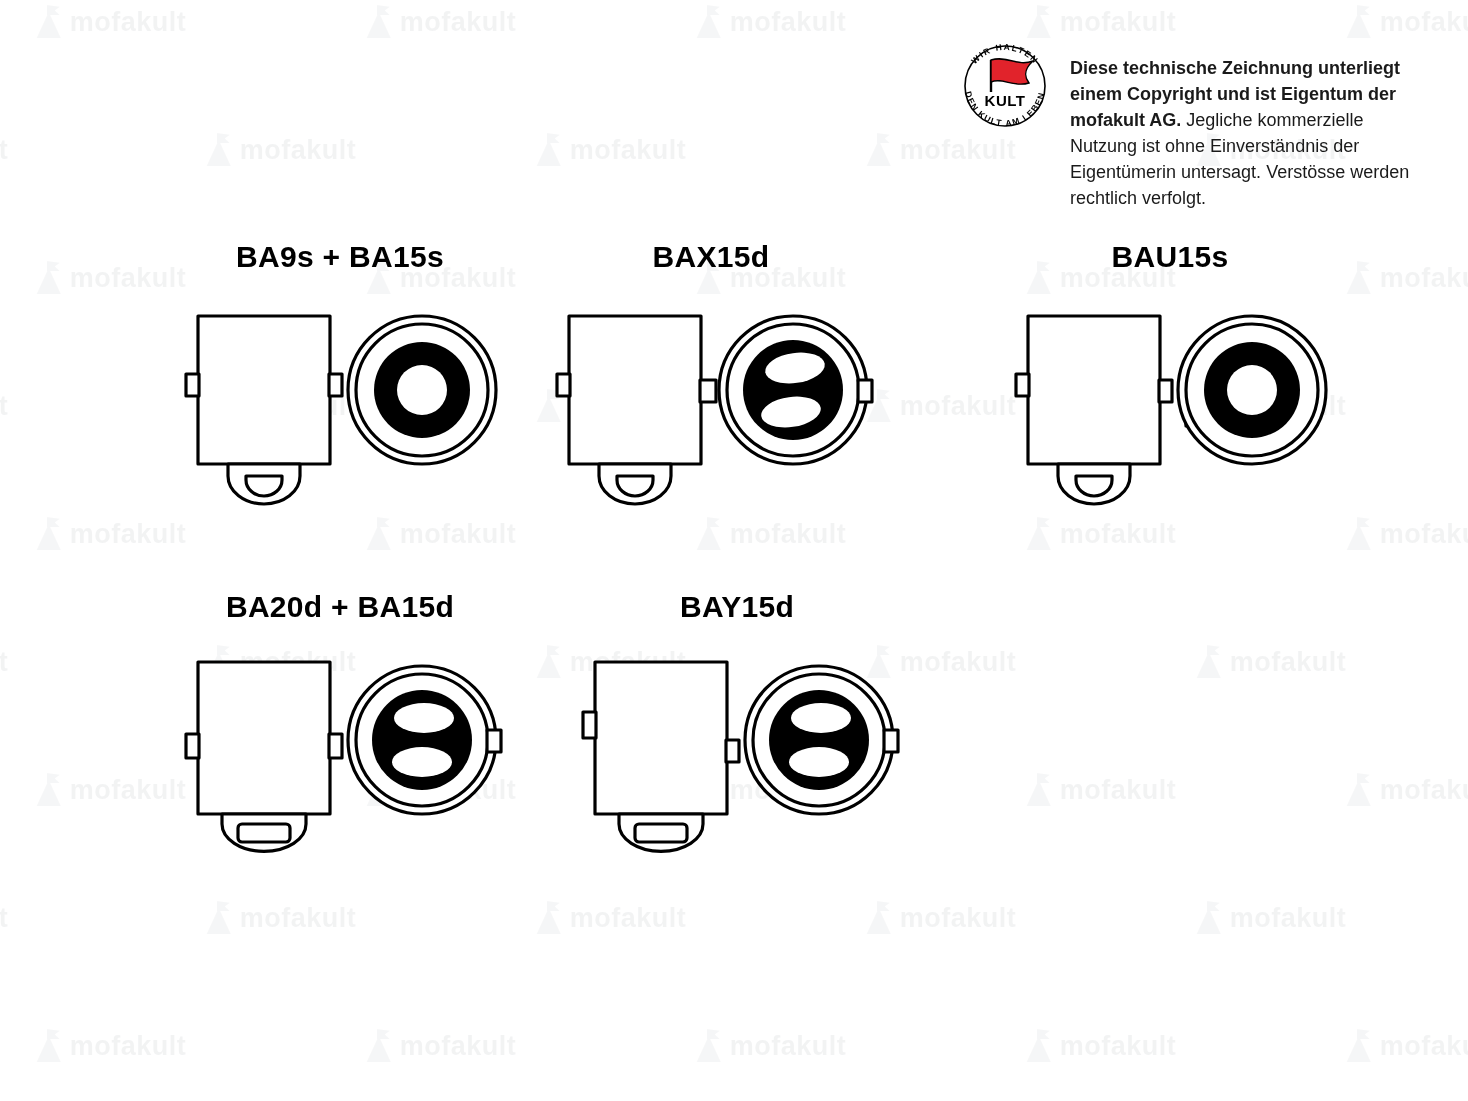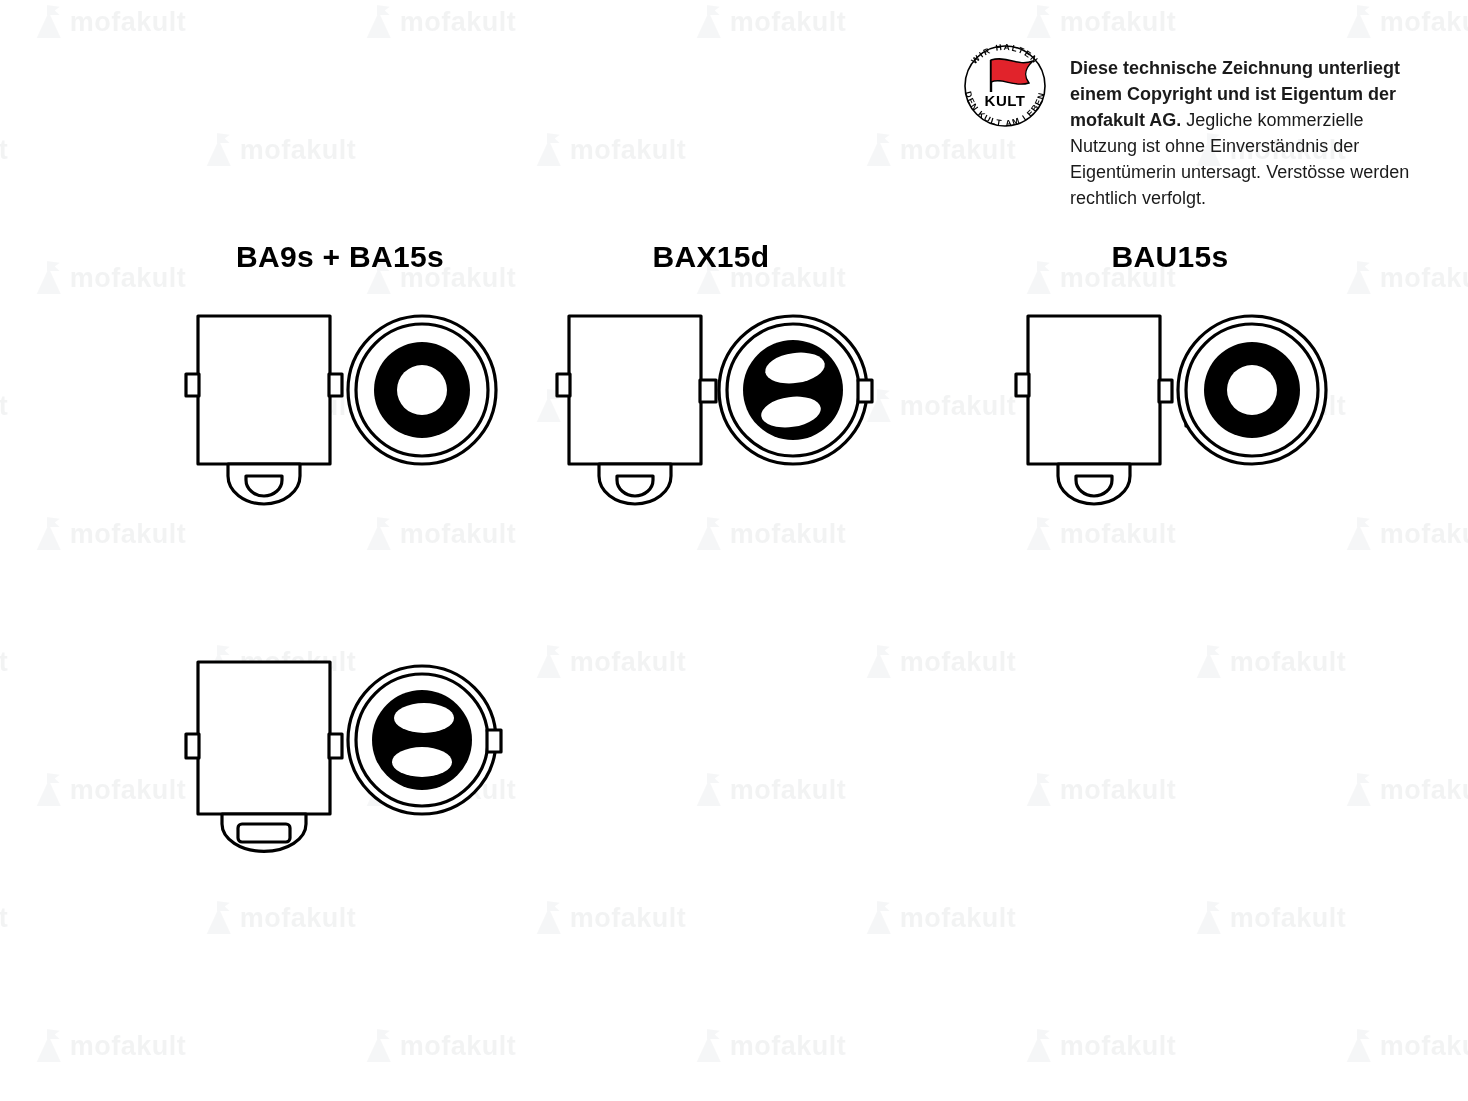--- a/index.html
+++ b/index.html
@@ -408,34 +408,55 @@
           <circle cx="262" cy="106" r="74"></circle>
           <circle cx="262" cy="106" r="66"></circle>
         </g>
         <circle cx="262" cy="106" r="48" fill="#000"></circle>
         <circle cx="262" cy="106" r="25" fill="#fff"></circle>
       </svg>
     </div>
   </div>
 
   <div class="figure" style="left:160px; top:590px; width:360px; height:280px;">
+    <div class="fig-label">BA20d + BA15d</div>
     <div class="fig-draw">
       <svg width="360" height="230" viewBox="0 0 360 230">
         <g fill="#fff" stroke="#000" stroke-width="3.2" stroke-linejoin="round">
           <rect x="38" y="28" width="132" height="152"></rect>
           <rect x="26" y="100" width="13" height="24"></rect>
           <rect x="169" y="100" width="13" height="24"></rect>
           <path d="M 62,180 L 62,190 A 40,26 0 0 0 146,190 L 146,180 Z"></path>
           <rect x="78" y="190" width="52" height="18" rx="4"></rect>
           <circle cx="262" cy="106" r="74"></circle>
           <circle cx="262" cy="106" r="66"></circle>
           <rect x="327" y="96" width="14" height="22"></rect>
         </g>
         <circle cx="262" cy="106" r="50" fill="#000"></circle>
         <ellipse cx="264" cy="84" rx="30" ry="15" fill="#fff"></ellipse>
         <ellipse cx="262" cy="128" rx="30" ry="15" fill="#fff"></ellipse>
       </svg>
     </div>
   </div>
 
+  <div class="figure" style="left:557px; top:590px; width:360px; height:280px;">
+    <div class="fig-label">BAY15d</div>
+    <div class="fig-draw">
+      <svg width="360" height="230" viewBox="0 0 360 230">
+        <g fill="#fff" stroke="#000" stroke-width="3.2" stroke-linejoin="round">
+          <rect x="38" y="28" width="132" height="152"></rect>
+          <rect x="26" y="78" width="13" height="26"></rect>
+          <rect x="169" y="106" width="13" height="22"></rect>
+          <path d="M 62,180 L 62,190 A 40,26 0 0 0 146,190 L 146,180 Z"></path>
+          <rect x="78" y="190" width="52" height="18" rx="4"></rect>
+          <circle cx="262" cy="106" r="74"></circle>
+          <circle cx="262" cy="106" r="66"></circle>
+          <rect x="327" y="96" width="14" height="22"></rect>
+        </g>
+        <circle cx="262" cy="106" r="50" fill="#000"></circle>
+        <ellipse cx="264" cy="84" rx="30" ry="15" fill="#fff"></ellipse>
+        <ellipse cx="262" cy="128" rx="30" ry="15" fill="#fff"></ellipse>
+      </svg>
+    </div>
+  </div>
 
 
 </div>
 
 </body></html>

